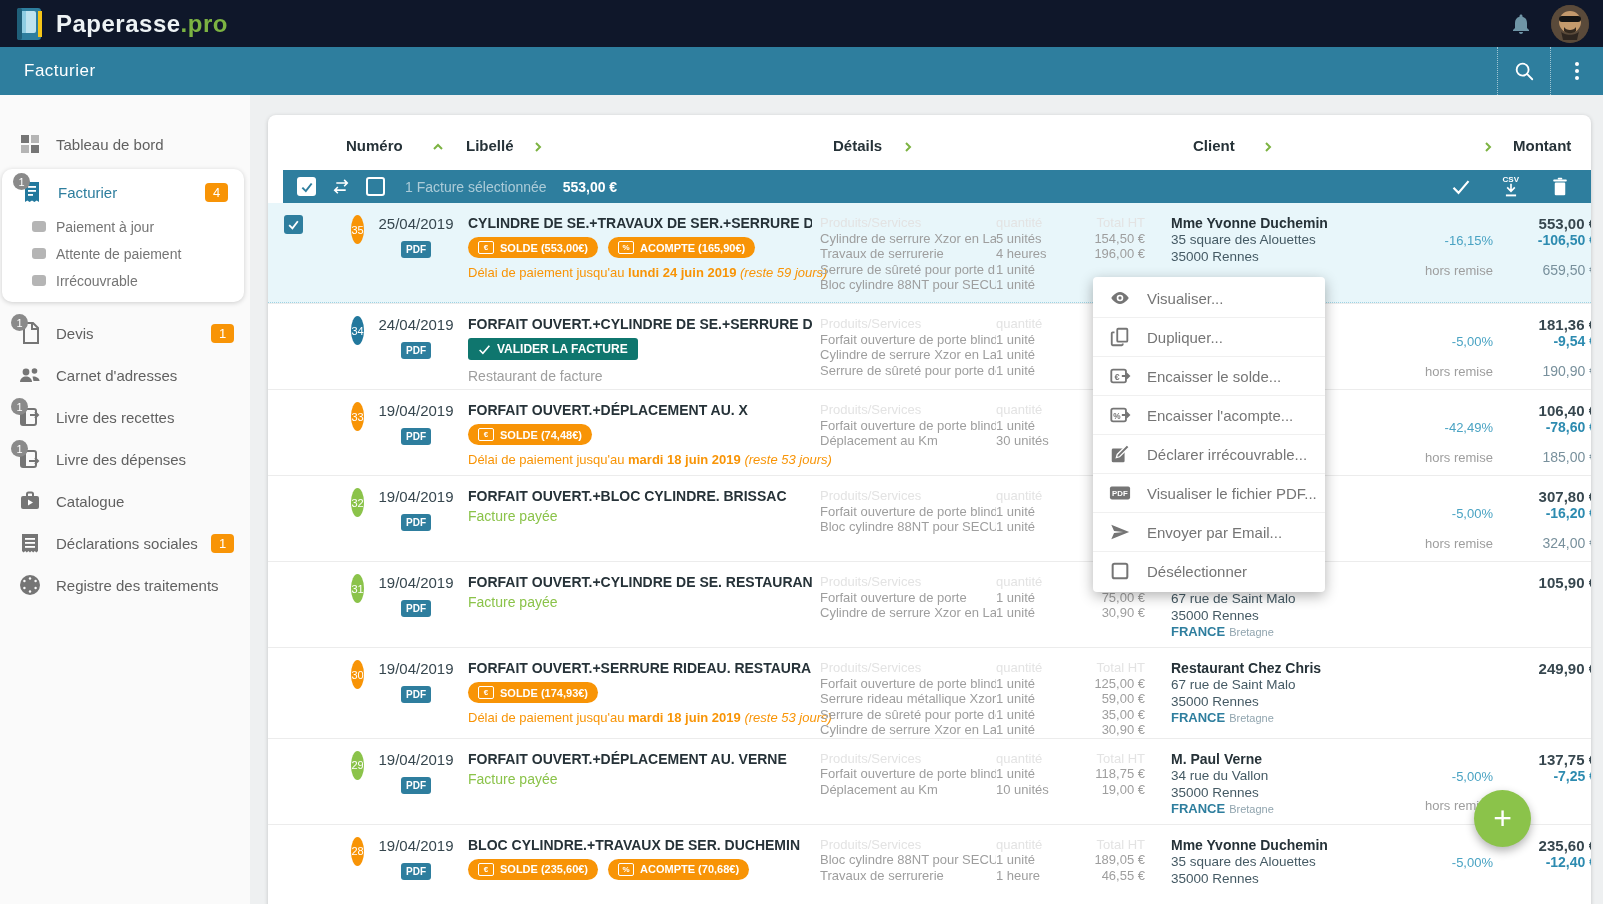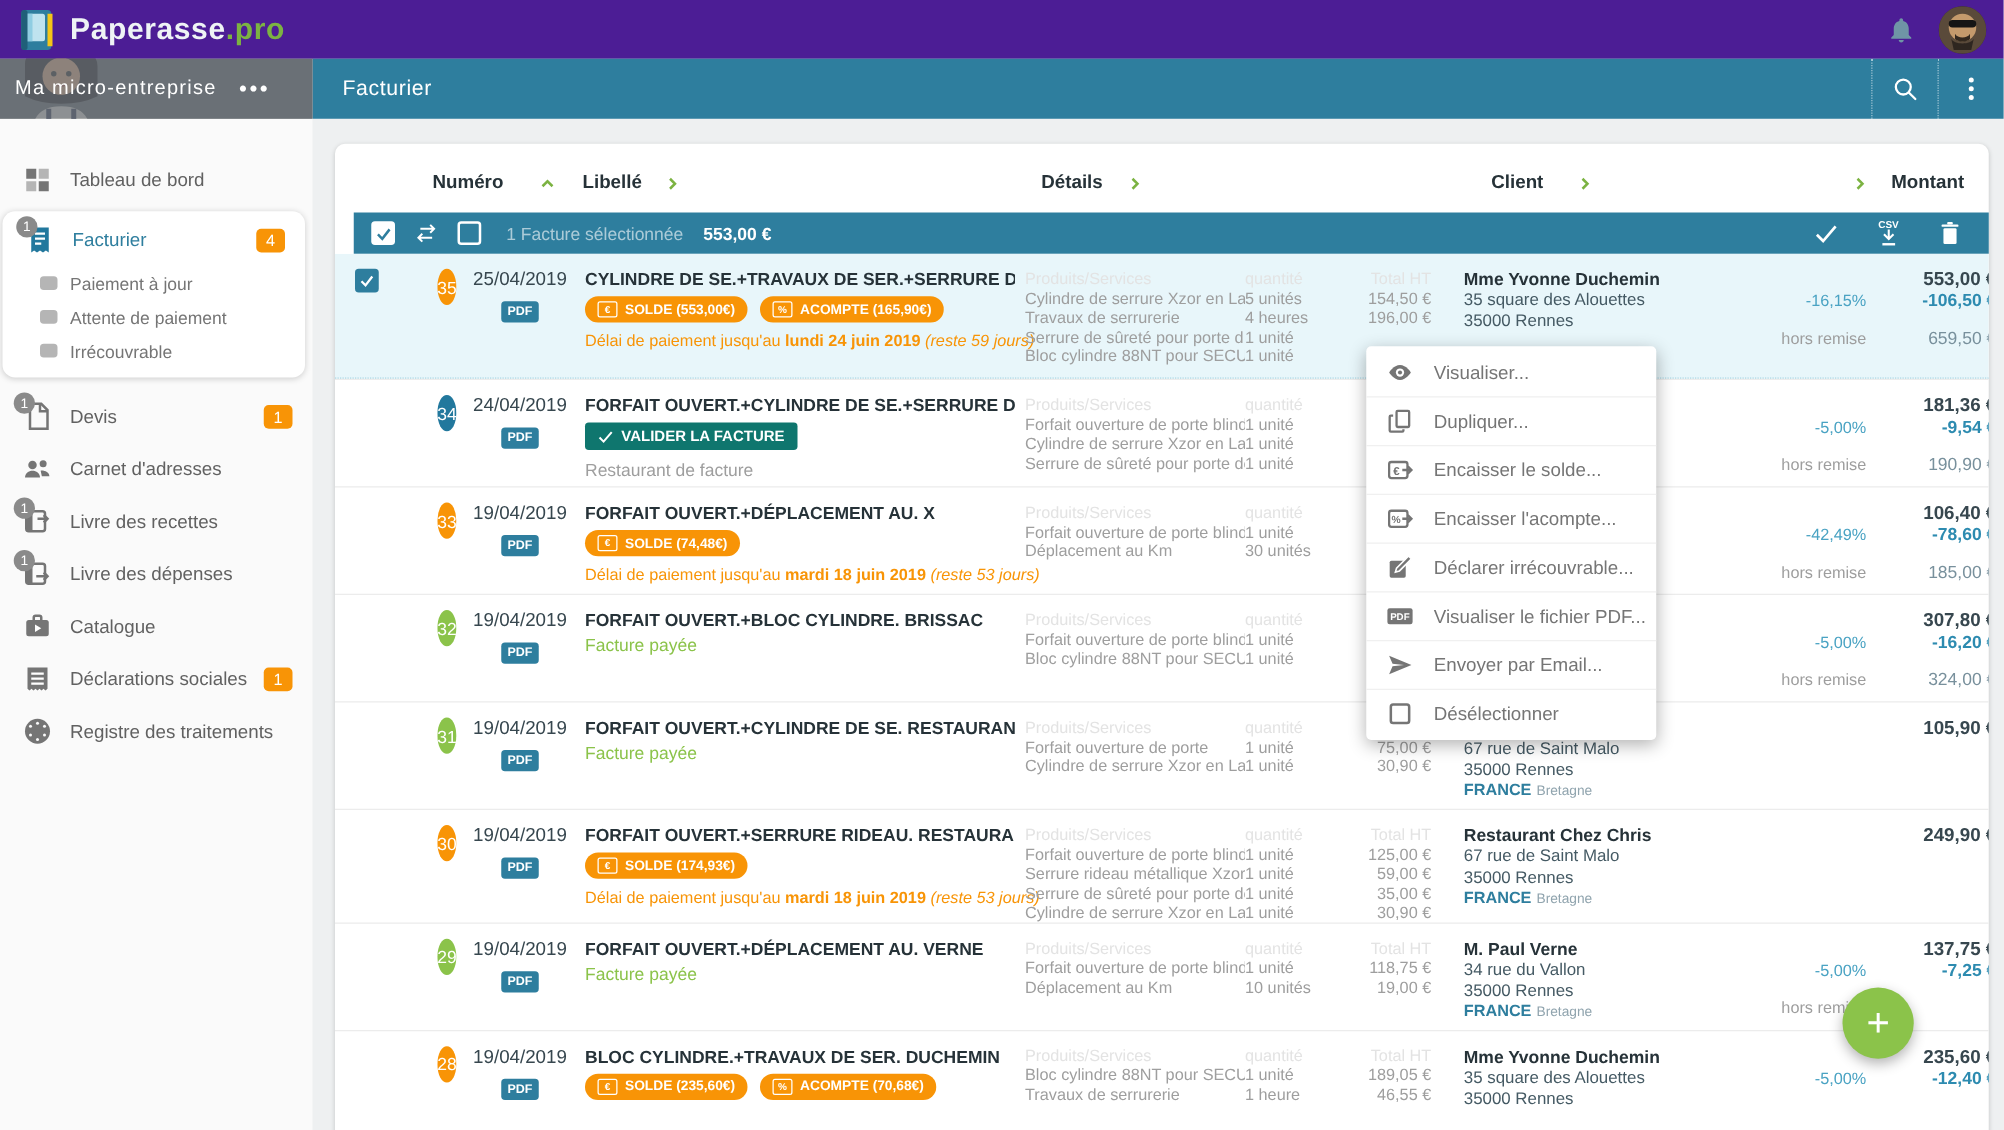--- a/index.html
+++ b/index.html
@@ -1,20 +1,20 @@
 <!DOCTYPE html>
 <html><head>
 <meta charset="utf-8">
 <style>
   html,body{margin:0;padding:0;width:1603px;height:904px;overflow:hidden;
     font-family:"Liberation Sans",sans-serif;background:#eef0f1;-webkit-font-smoothing:antialiased;}
   .app{position:relative;width:1603px;height:904px;}
 
   
-  .topbar{height:47px;background:#4c1d95;display:flex;align-items:center;justify-content:space-between;padding:0 14px;}
+  .topbar{height:47px;background:#0f172a;display:flex;align-items:center;justify-content:space-between;padding:0 14px;}
   .brand{display:flex;align-items:center;gap:10px;}
   .brand-text{font-size:24px;font-weight:bold;color:#eef3f5;letter-spacing:.5px;}
   .brand-text .pro{color:#7cb342;}
   .top-right{display:flex;align-items:center;gap:18px;}
   .avatar{width:38px;height:38px;border-radius:50%;overflow:hidden;background:#3a3129;}
 
   
   .subbar{height:48px;display:flex;}
   .workspace-bar{position:relative;width:250px;background:#6e747a;overflow:hidden;display:flex;align-items:center;}
   .ws-avatar{position:absolute;left:6px;top:-4px;width:86px;height:60px;}
@@ -65,21 +65,21 @@
   .sel-actions{margin-left:auto;display:flex;align-items:center;gap:32px;margin-right:8px;justify-content:space-between;}
   .sel-actions .act{cursor:pointer;display:flex;flex-direction:column;align-items:center;}
   .csv-label{color:#fff;font-size:8px;font-weight:bold;line-height:7px;}
 
   
   .rows{overflow:hidden;}
   .row{display:flex;box-sizing:border-box;min-height:86px;border-top:1px solid #ececec;padding-top:12px;}
   .row.selected{background:#e8f6fa;border-top:none;border-bottom:1px dotted #9fd3e3;min-height:100px;}
   .c-check{width:34px;padding-left:16px;box-sizing:content-box;flex:none;}
   .c-badge{width:46px;flex:none;display:flex;justify-content:center;}
-  .badge-num{width:29px;height:29px;border-radius:50%;color:#fff;font-size:14px;display:flex;align-items:center;justify-content:center;margin-left:33px;}
+  .badge-num{width:29px;height:29px;border-radius:50%;color:#fff;font-size:11px;display:flex;align-items:center;justify-content:center;margin-left:33px;}
   .bg-orange{background:#f89406;} .bg-teal{background:#22789d;} .bg-green{background:#8bc34a;}
   .c-date{width:104px;flex:none;text-align:center;}
   .date-txt{font-size:15px;color:#37474f;}
   .pdf-chip{display:inline-block;margin-top:9px;background:#2e7e9e;color:#fff;font-size:10px;font-weight:bold;
     padding:3px 5px;border-radius:3px;cursor:pointer;}
   .c-title{width:352px;flex:none;padding-right:8px;box-sizing:border-box;}
   .row-title{font-size:14px;font-weight:bold;color:#263238;white-space:nowrap;overflow:hidden;}
   .chips{margin-top:6px;display:flex;gap:10px;}
   .chip{display:inline-flex;align-items:center;gap:6px;background:#f89406;color:#fff;font-size:11px;font-weight:bold;
     padding:4px 10px;border-radius:12px;cursor:pointer;white-space:nowrap;}
@@ -149,35 +149,20 @@
           <circle cx="19" cy="17" r="11" fill="#c49a6c"></circle>
           <rect x="8" y="11" width="22" height="6" rx="3" fill="#151515"></rect>
           <path d="M10 26c2 5 16 5 18 0l-2 9H12z" fill="#2e2620"></path>
           <path d="M13 22c2 4 10 4 12 0v4c-2 3-10 3-12 0z" fill="#33291f"></path>
         </svg>
       </div>
     </div>
   </header>
 
   <div class="subbar">
-    <div class="workspace-bar">
-      <svg class="ws-avatar" viewBox="0 0 86 60">
-        <path d="M14 8 Q14 -6 43 -4 Q72 -6 72 10 L72 34 Q60 40 43 40 Q26 40 14 34 Z" fill="#2d2d33"></path>
-        <circle cx="43" cy="18" r="15" fill="#e8b48d"></circle>
-        <circle cx="37" cy="16" r="2.2" fill="#3a3a3a"></circle>
-        <circle cx="49" cy="16" r="2.2" fill="#3a3a3a"></circle>
-        <path d="M39 25q4 3 8 0z" fill="#b96a5a"></path>
-        <path d="M20 60 Q22 42 43 42 Q64 42 66 60 Z" fill="#e9e6e1"></path>
-        <rect x="31" y="44" width="4" height="16" fill="#3d4760"></rect>
-        <rect x="51" y="44" width="4" height="16" fill="#3d4760"></rect>
-      </svg>
-      <div class="ws-overlay"></div>
-      <span class="ws-label">Ma micro-entreprise</span>
-      <span class="ws-dots">•••</span>
-    </div>
     <div class="page-bar">
       <span class="page-title">Facturier</span>
       <div class="pb-actions">
         <div class="pb-sep"></div>
         <div class="pb-btn">
           <svg width="22" height="22" viewBox="0 0 24 24">
             <circle cx="10.5" cy="10.5" r="6.5" fill="none" stroke="#fff" stroke-width="2"></circle>
             <line x1="15.5" y1="15.5" x2="21" y2="21" stroke="#fff" stroke-width="2" stroke-linecap="round"></line>
           </svg>
         </div>

